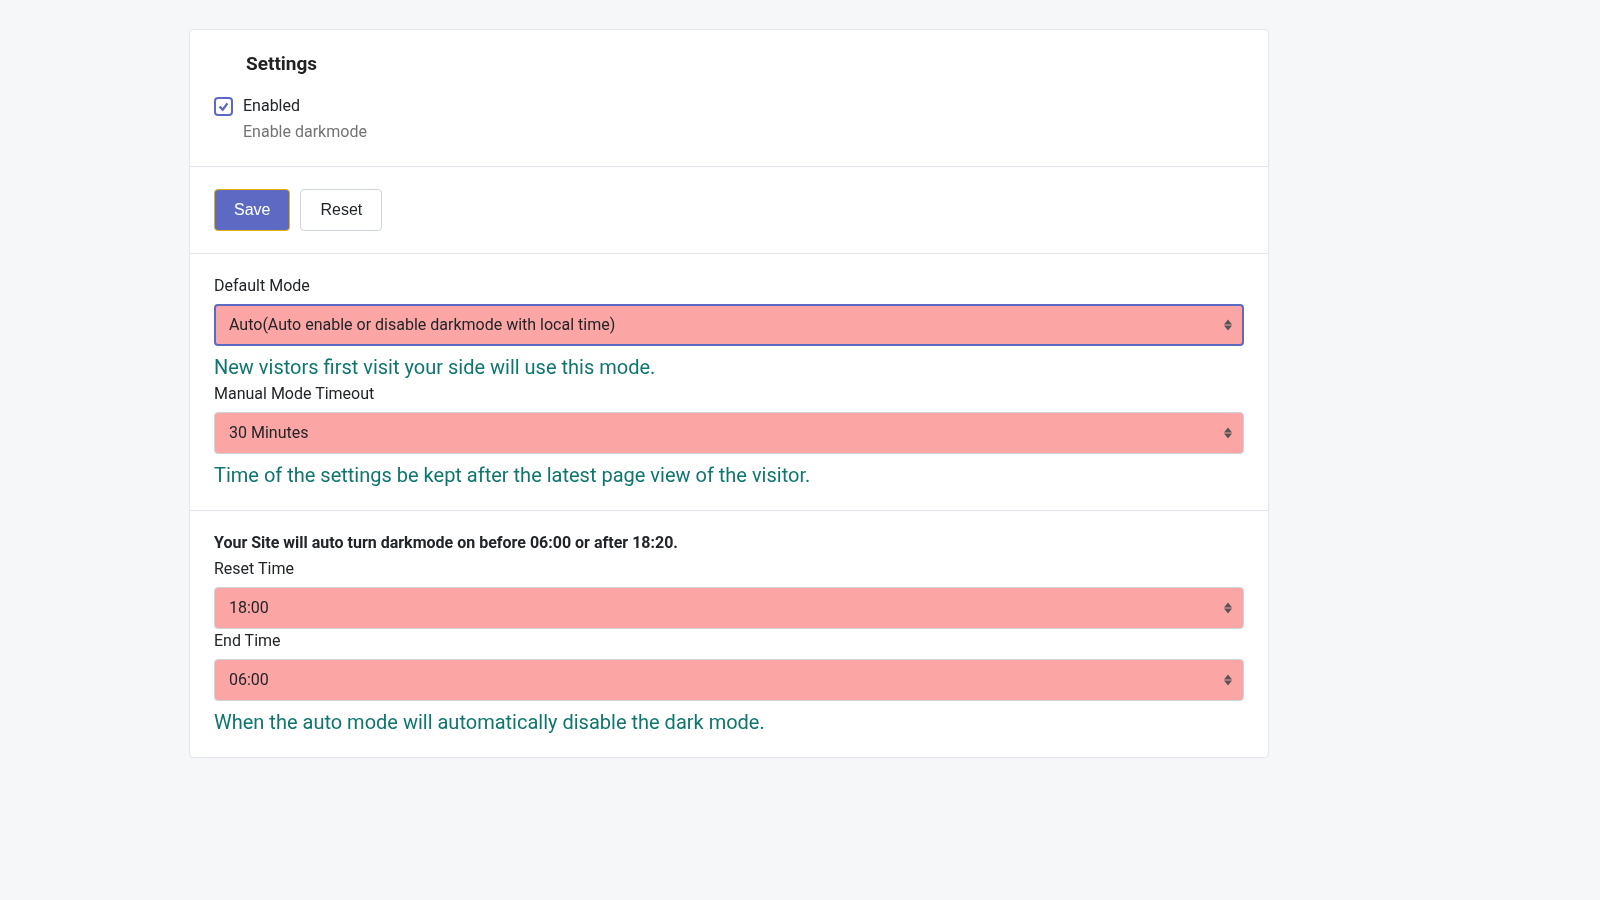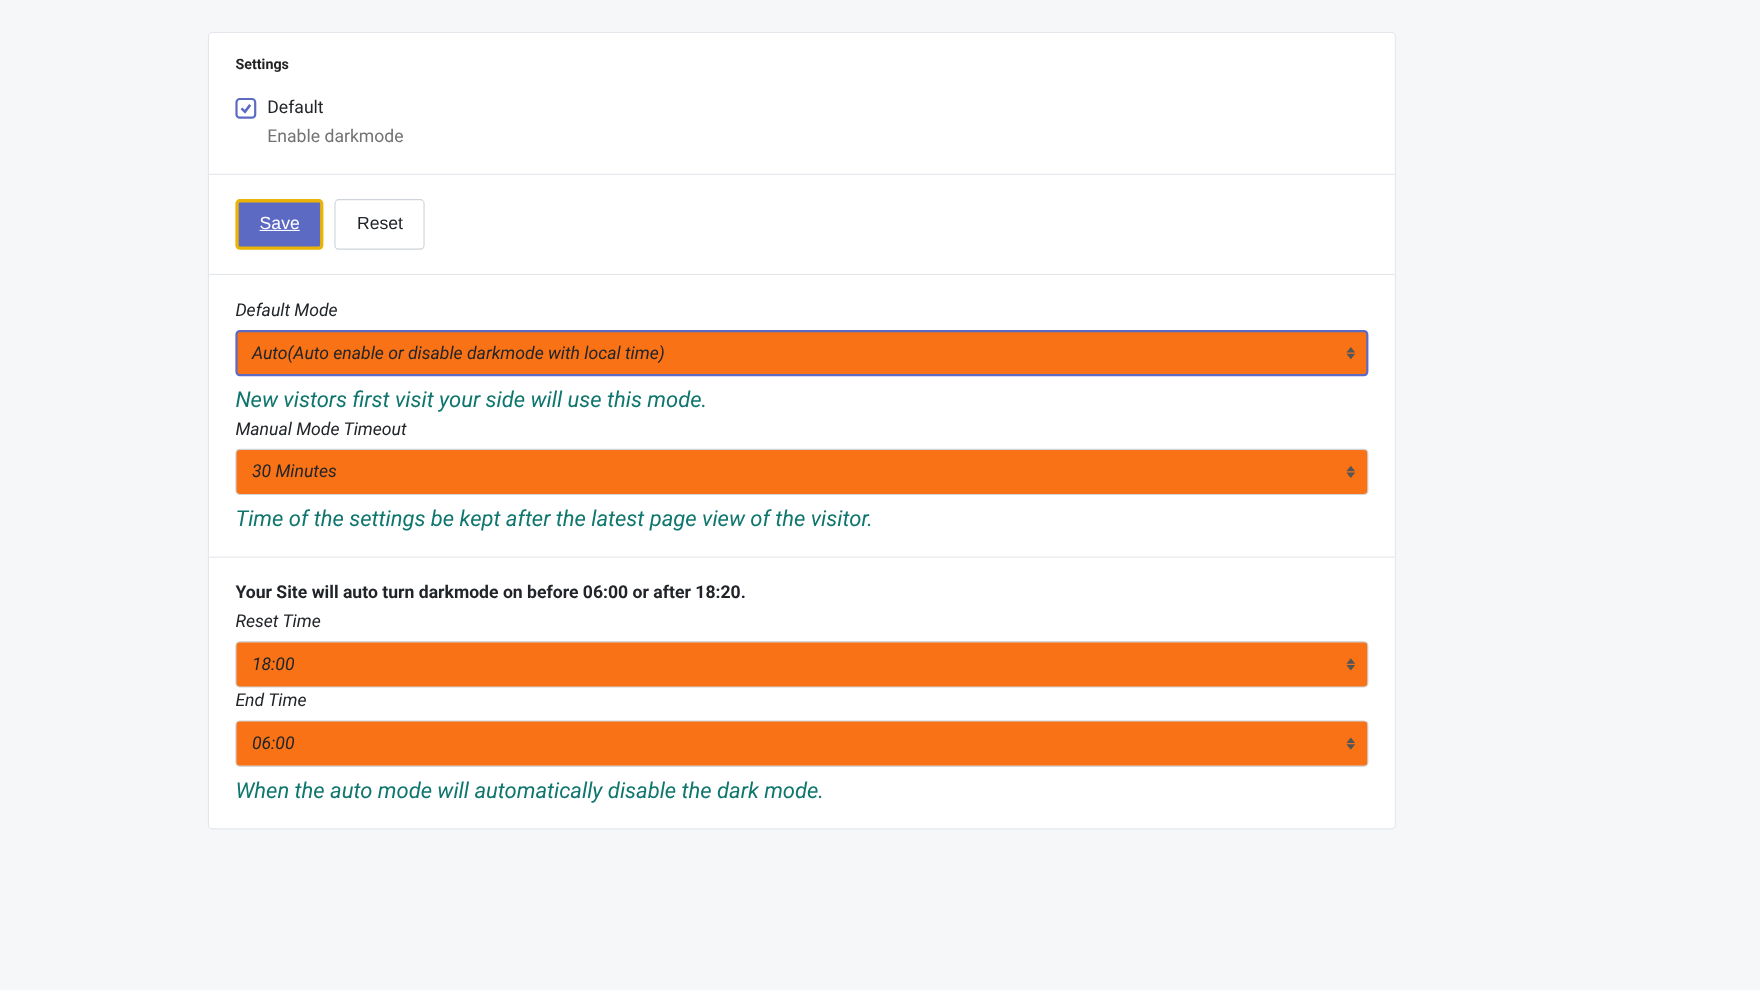--- a/index.html
+++ b/index.html
@@ -19,23 +19,24 @@
       margin: 29px 189px 0 189px;
       width: 1080px;
     }
     .card-section {
       padding: 22px 24px;
       border-bottom: 1px solid #e3e6ea;
     }
     .card-section:last-child { border-bottom: none; }
     .section-title {
       font-weight: 700;
-      font-size: 13px;
+      font-size: 19px;
       color: #222;
       margin-bottom: 20px;
+      margin-left: 32px;
     }
     .checkbox-row {
       display: flex;
       align-items: flex-start;
       gap: 10px;
     }
     .checkbox {
       width: 19px;
       height: 19px;
       border: 2px solid #5c6ac4;
@@ -75,46 +76,45 @@
     }
     .btn {
       padding: 9px 19px;
       border-radius: 4px;
       font-size: 16px;
       cursor: pointer;
       line-height: 1.4;
     }
     .btn-primary {
       background: #5c6ac4;
-      border: 3px solid #eab308;
+      border: 1px solid #eab308;
       color: #fff;
-      text-decoration: underline;
     }
     .btn-secondary {
       background: #fff;
       border: 1px solid #ced4da;
       color: #212529;
     }
-    .form-group { margin-bottom: 0; font-style: italic; }
+    .form-group { margin-bottom: 0; }
     .form-group + .form-group { margin-top: 0; }
     .form-label {
       font-size: 16px;
       color: #212529;
       display: block;
       margin-bottom: 6px;
       line-height: 1.5;
     }
     .select-wrap {
       position: relative;
       width: 100%;
     }
     .select {
       width: 100%;
       height: 42px;
-      background: #f97316;
+      background: #fca5a5;
       border: 1px solid #ced4da;
       border-radius: 4px;
       padding: 0 38px 0 14px;
       font-size: 16px;
       color: #212529;
       appearance: none;
       -webkit-appearance: none;
       cursor: pointer;
       line-height: 40px;
     }
@@ -164,21 +164,21 @@
 
   <div class="card-section">
     <div class="section-title">Settings</div>
     <div class="checkbox-row">
       <div class="checkbox">
         <svg viewBox="0 0 14 14">
             <polyline points="2,7 6,11 12,3"></polyline>
           </svg>
       </div>
       <div class="checkbox-labels">
-        <div class="checkbox-label">Default</div>
+        <div class="checkbox-label">Enabled</div>
         <div class="checkbox-desc">Enable darkmode</div>
       </div>
     </div>
   </div>
 
   <div class="card-section">
     <div class="btn-row">
       <button class="btn btn-primary">Save</button>
       <button class="btn btn-secondary">Reset</button>
     </div>

